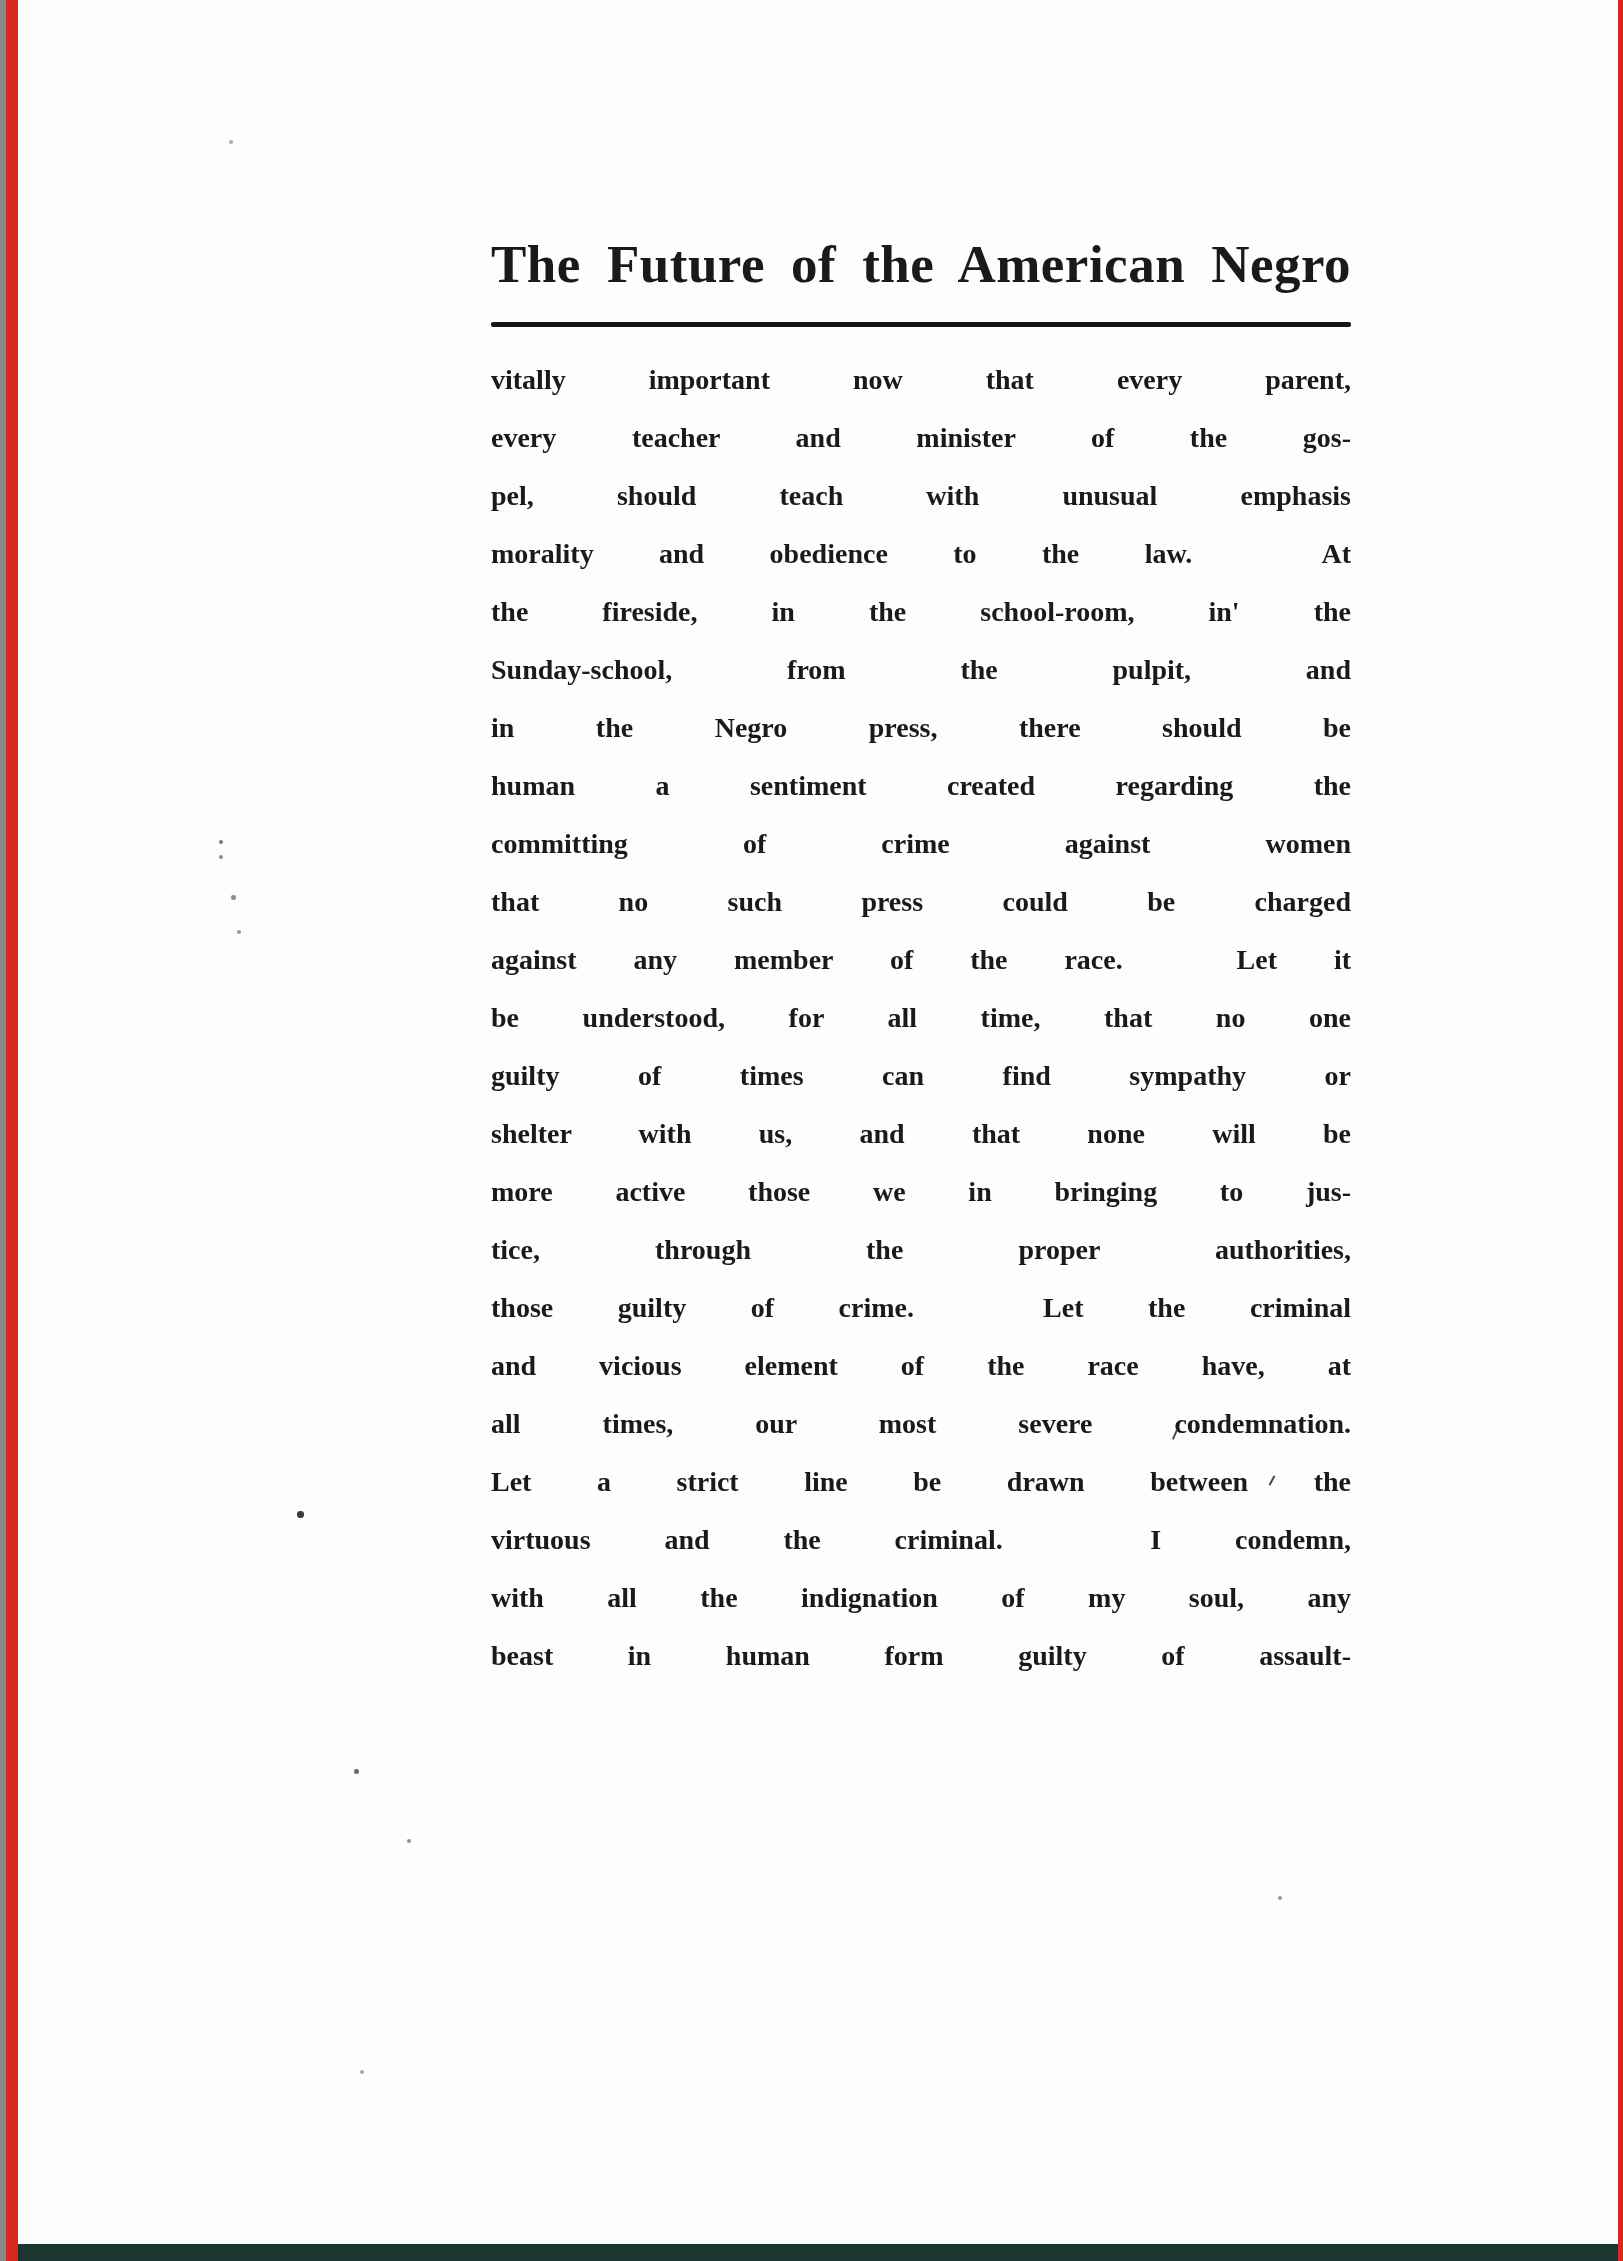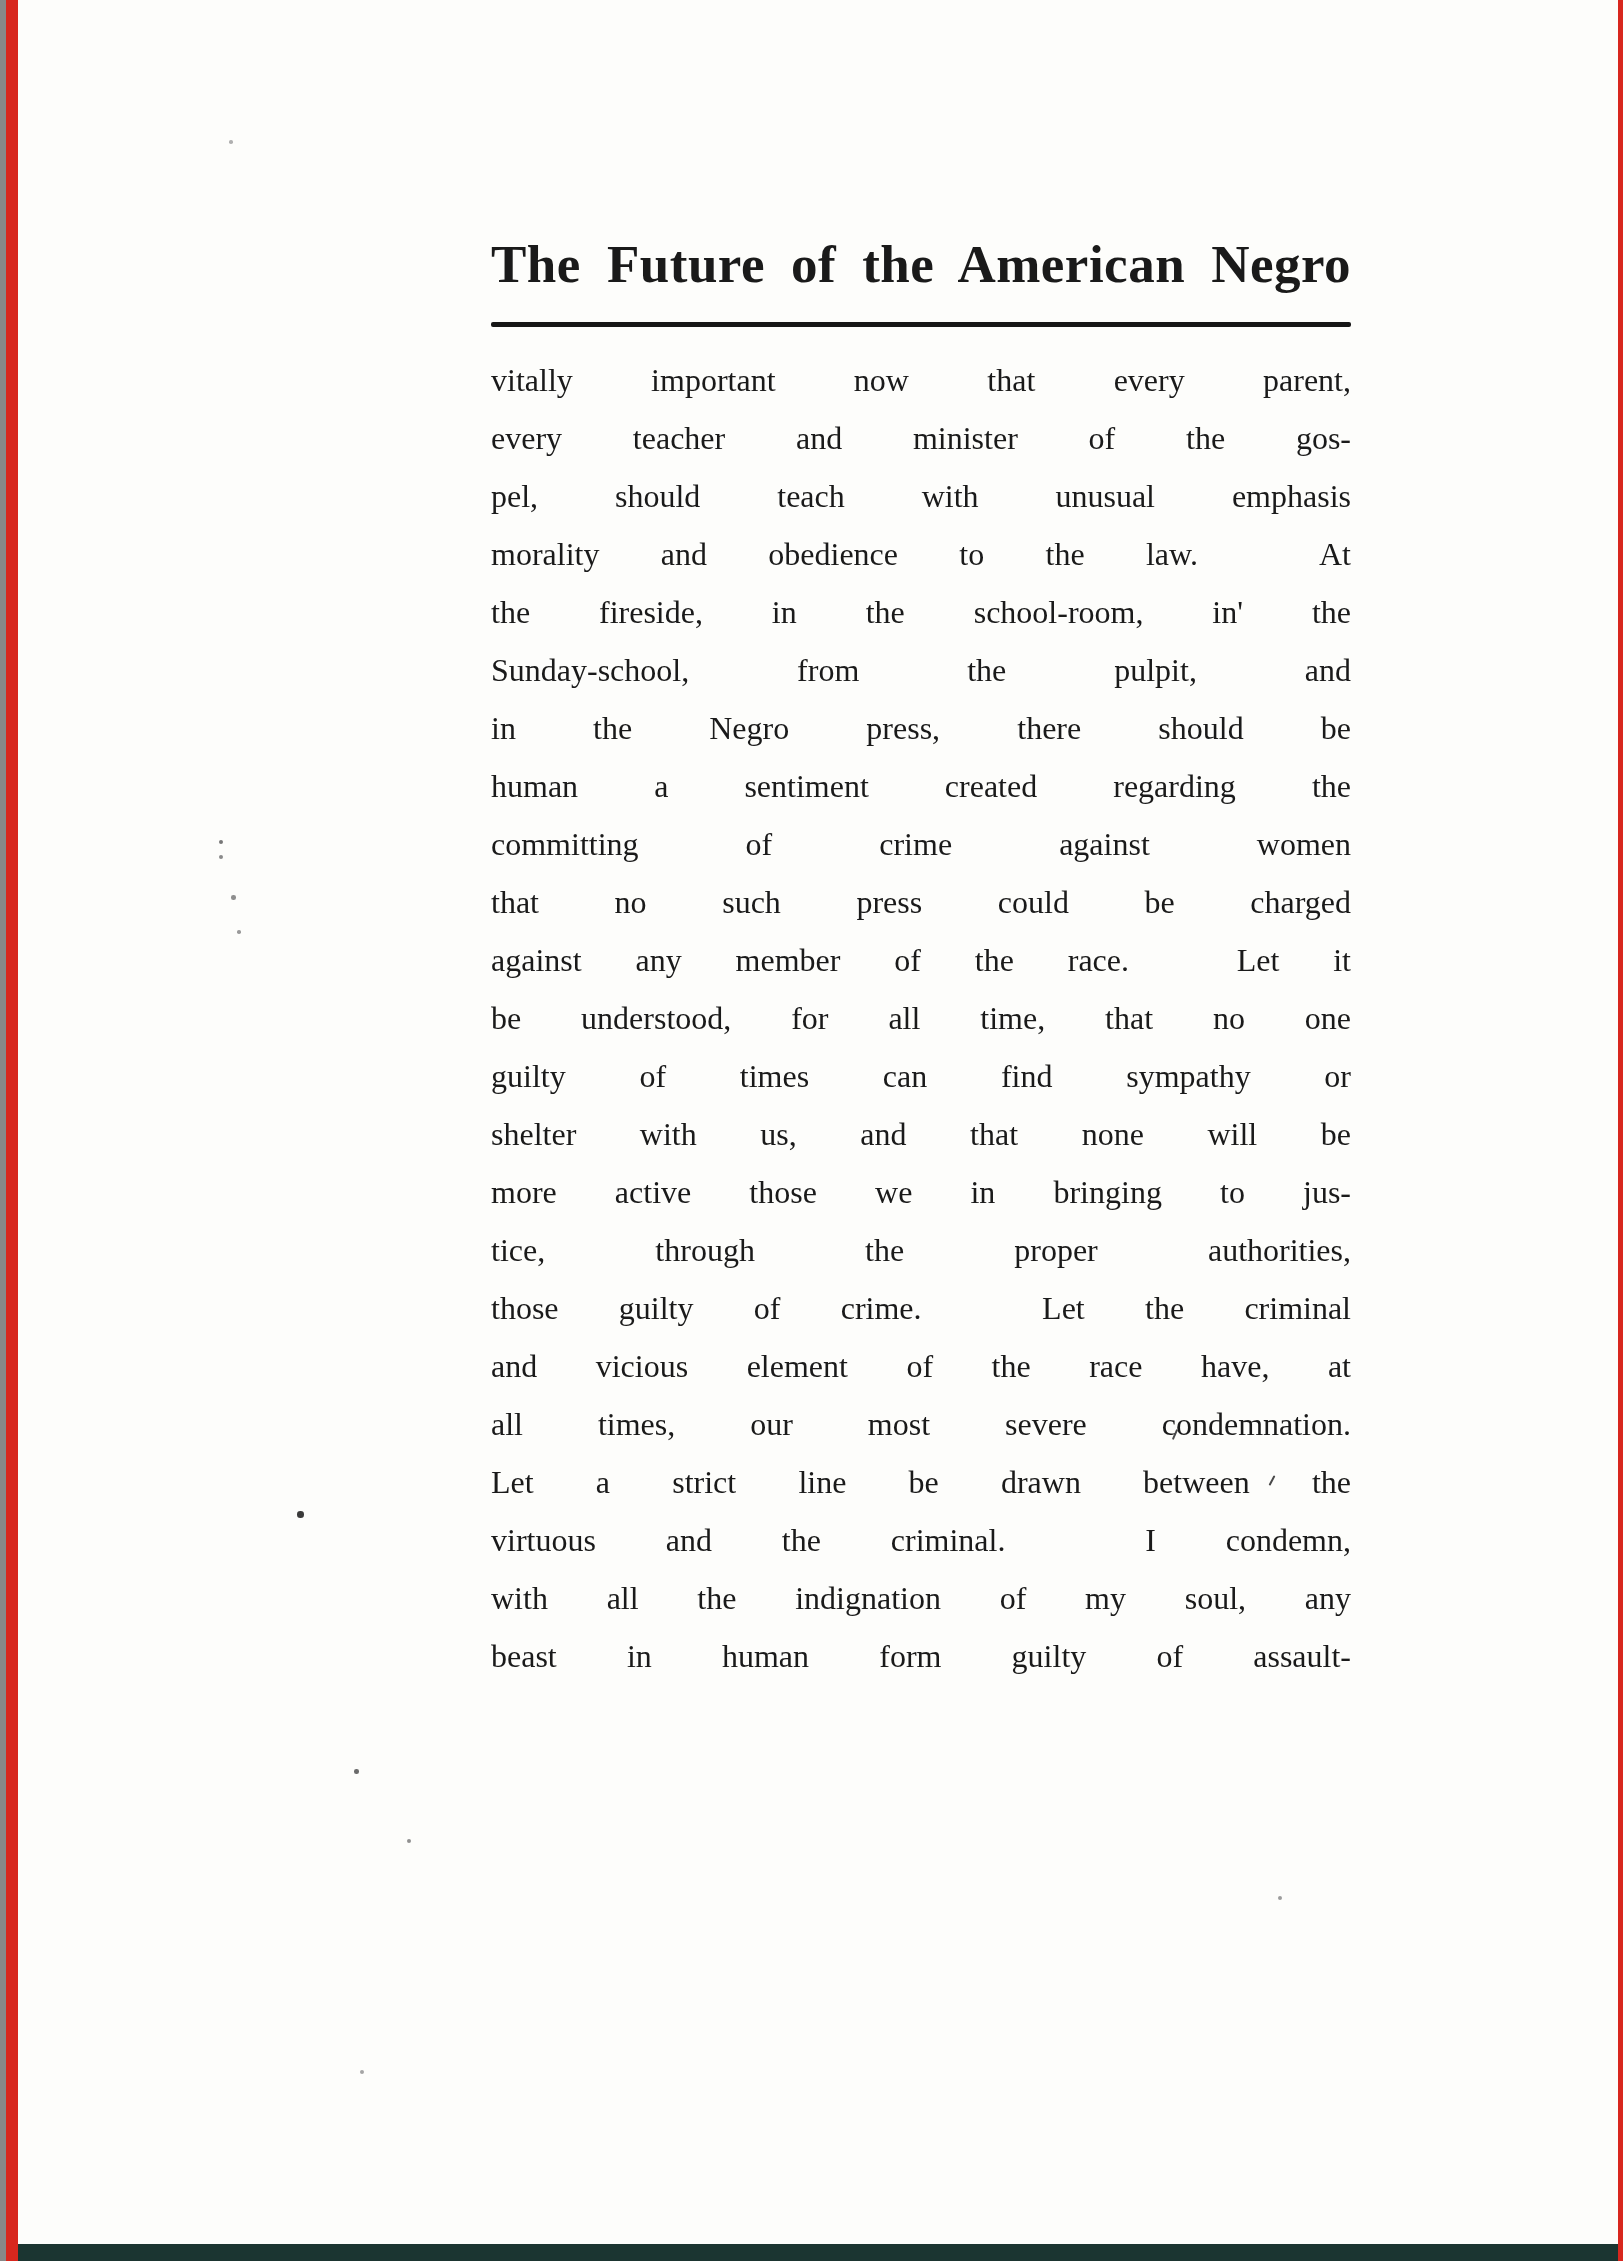--- a/index.html
+++ b/index.html
@@ -32,21 +32,21 @@
     font-size:53px;font-weight:bold;line-height:1.1;
     text-align:justify;text-align-last:justify;
     letter-spacing:0.5px;
   }
   .title-rule{
     position:absolute;left:485px;top:322px;width:860px;height:4.5px;
     background:#161616;border-radius:2px;
   }
   .body-block{top:351px;}
   .body-line{
-    font-size:32px;font-weight:normal;line-height:58px;
+    font-size:28px;font-weight:bold;line-height:58px;
     text-align:justify;text-align-last:justify;
     white-space:normal;
   }
   .folio{
     position:absolute;left:485px;top:1753px;width:860px;
     font-size:36px;font-weight:bold;text-align:center;letter-spacing:2px;
   }
 
   
   .speck{position:absolute;border-radius:50%;background:#777;z-index:3;}

